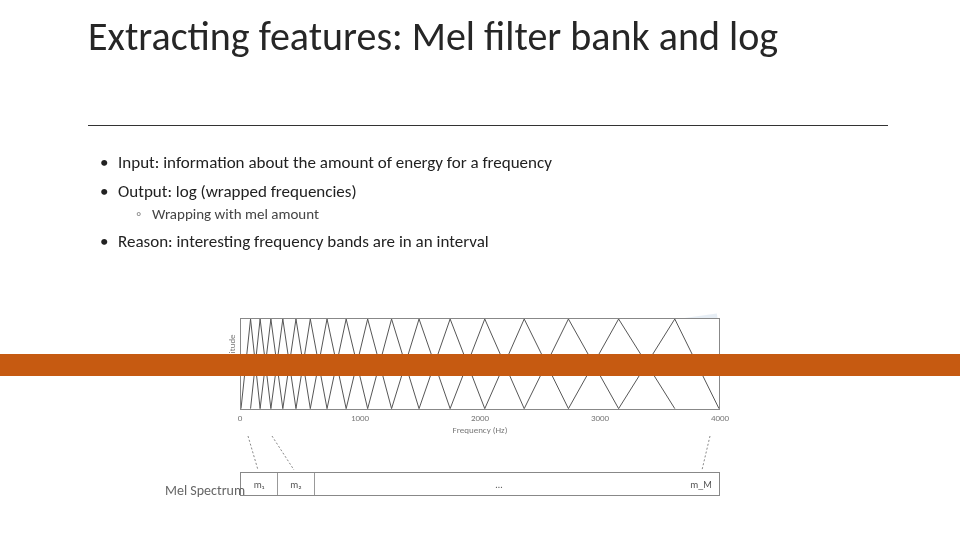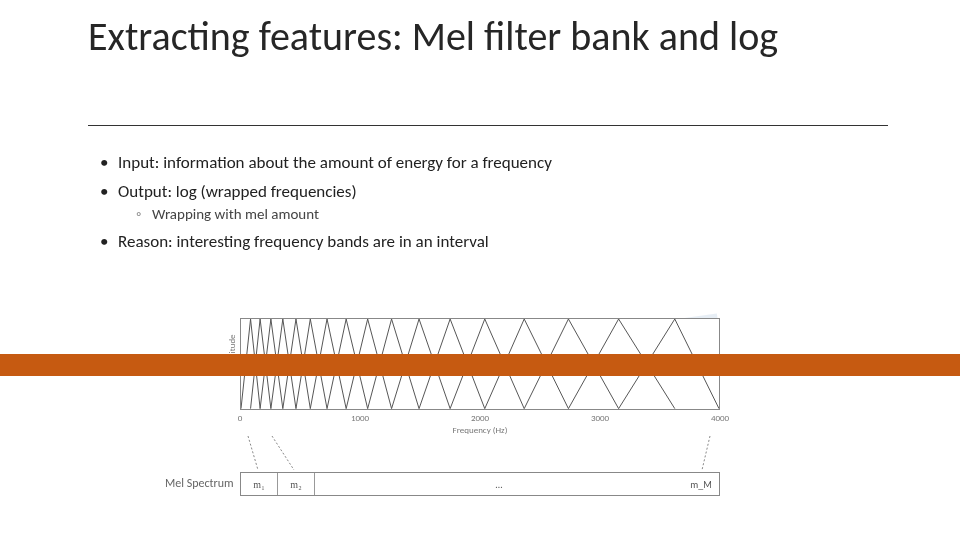--- a/index.html
+++ b/index.html
@@ -16,22 +16,22 @@
   .figure{position:absolute;left:240px;top:318px;width:480px;}
   .footer-bar{position:absolute;left:0;bottom:12px;width:960px;height:22px;background:#c65a11;}
   
   .chart-box{border:1px solid #888;height:90px;position:relative;overflow:hidden;background:#fff;}
   .watermark{position:absolute;right:-10px;top:-22px;font-size:90px;font-weight:700;color:rgba(120,160,200,.18);transform:rotate(-8deg);letter-spacing:6px;pointer-events:none;}
   .axis-label-y{position:absolute;left:-28px;top:30px;transform:rotate(-90deg);font-size:9px;color:#777;}
   .xaxis{position:relative;height:28px;font-size:9px;color:#777;}
   .xtick{position:absolute;top:2px;transform:translateX(-50%);}
   .xlabel{position:absolute;left:50%;top:14px;transform:translateX(-50%);}
   .mel-box{border:1px solid #888;height:22px;margin-top:34px;position:relative;font-size:10px;color:#555;display:flex;align-items:center;}
-  .mel-label{position:absolute;left:-76px;top:3px;font-size:12px;color:#666;}
-  .mel-cell{border-right:1px solid #999;width:36px;height:100%;display:flex;align-items:center;justify-content:center;font-family:Liberation Serif, serif;}
+  .mel-label{position:absolute;left:-76px;top:9px;font-size:14px;color:#666;}
+  .mel-cell{border-right:1px solid #999;width:36px;height:100%;display:flex;align-items:center;justify-content:center;}
   .mel-dots{flex:1;text-align:center;}
   .mel-last{width:36px;display:flex;align-items:center;justify-content:center;}
   svg.tri{position:absolute;inset:0;}
   svg.leads line{stroke:#888;stroke-width:1;stroke-dasharray:2 2;}
 </style>
 </head>
 <body>
 <div class="slide">
 
 <div class="title">Extracting features: Mel filter bank and log</div>

